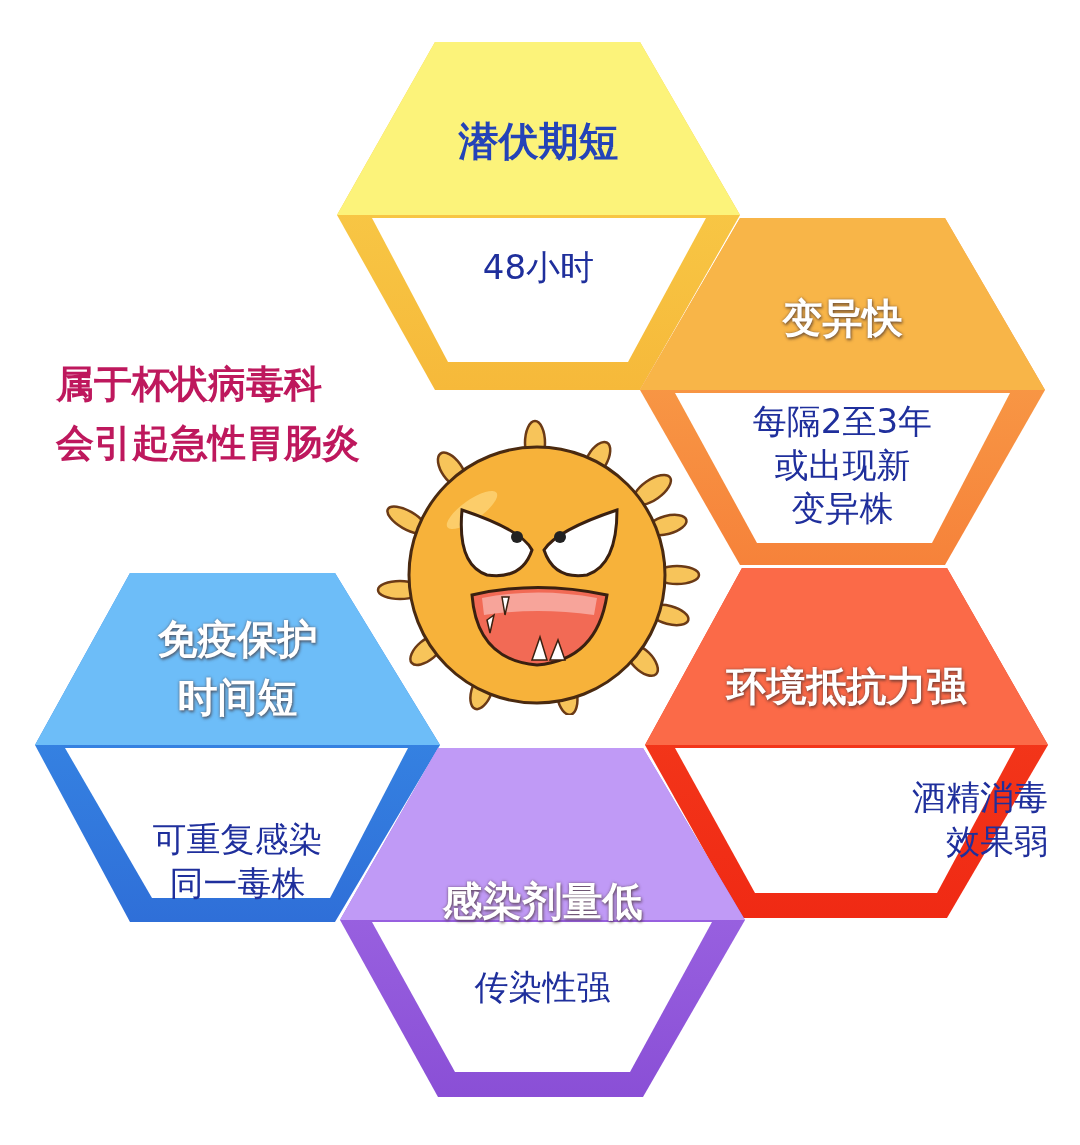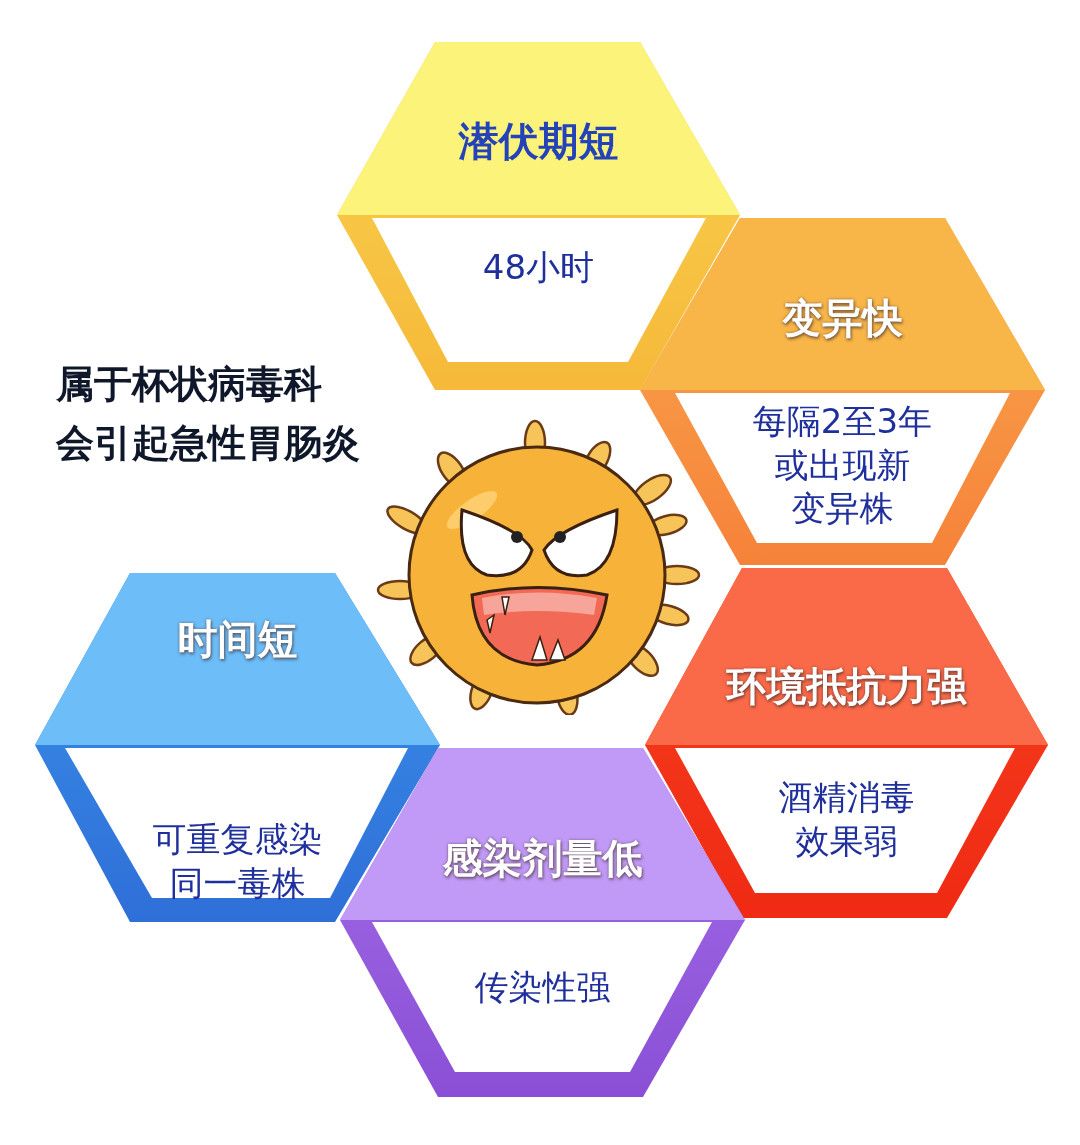--- a/index.html
+++ b/index.html
@@ -5,21 +5,21 @@
   html, body { margin: 0; padding: 0; background: #ffffff; }
   body { width: 1080px; height: 1145px; position: relative; overflow: hidden;
          font-family: "DejaVu Sans", "Liberation Sans", sans-serif; }
   svg.hexes { position: absolute; left: 0; top: 0; width: 1080px; height: 1145px; }
   .label { position: absolute; text-align: center; line-height: 1.2; }
   .title { font-weight: bold; font-size: 40px; }
   .title.white { color: #ffffff; text-shadow: 0 0 3px rgba(80,60,60,0.6), 1px 2px 3px rgba(60,40,40,0.55); text-align: center; }
   .title.blue { color: #2443b8; }
   .desc { font-size: 34px; color: #1f2f9c; line-height: 1.28; }
   .side-note { position: absolute; left: 56px; top: 355px; font-size: 38px; font-weight: bold;
-               color: #0f172a; line-height: 1.55; }
+               color: #be185d; line-height: 1.55; }
   .side-note div { white-space: nowrap; }
   .virus { position: absolute; left: 372px; top: 415px; width: 330px; height: 300px; }
 </style>
 </head>
 <body>
 
 <svg class="hexes" viewBox="0 0 1080 1145">
   <defs>
     <linearGradient id="gY" x1="0" y1="0" x2="0" y2="1">
       <stop offset="0" stop-color="#f9d24e"></stop>
@@ -85,34 +85,35 @@
 </div>
 
 <div class="label title white" style="left:640px; width:405px; top:294px;">变异快</div>
 <div class="label desc" style="left:640px; width:405px; top:400px;">
   <div>每隔2至3年</div>
   <div>或出现新</div>
   <div>变异株</div>
 </div>
 
 <div class="label title white" style="left:645px; width:403px; top:662px;">环境抵抗力强</div>
-<div class="label desc" style="left:645px; width:403px; top:776px;">
+<div class="label desc" style="left:645px; width:403px; top:776px;text-align:right;">
   <div>酒精消毒</div>
   <div>效果弱</div>
 </div>
 
 <div class="label title white" style="left:35px; width:405px; top:610px; line-height:1.45;">
+  <div>免疫保护</div>
   <div>时间短</div>
 </div>
 <div class="label desc" style="left:35px; width:405px; top:778px;margin-top:40px;">
   <div>可重复感染</div>
   <div>同一毒株</div>
 </div>
 
-<div class="label title white" style="left:340px; width:405px; top:834px;">感染剂量低</div>
+<div class="label title white" style="left:340px; width:405px; top:877px;">感染剂量低</div>
 <div class="label desc" style="left:340px; width:405px; top:966px;">
   <div>传染性强</div>
 </div>
 
 <svg class="virus" viewBox="0 0 330 300">
   <g fill="#f7c45a" stroke="#6b3a16" stroke-width="2.5">
 
     <ellipse cx="163" cy="28" rx="10" ry="22"></ellipse>
     <ellipse cx="225" cy="45" rx="10" ry="20" transform="rotate(30 225 45)"></ellipse>
     <ellipse cx="280" cy="75" rx="10" ry="22" transform="rotate(55 280 75)"></ellipse>

